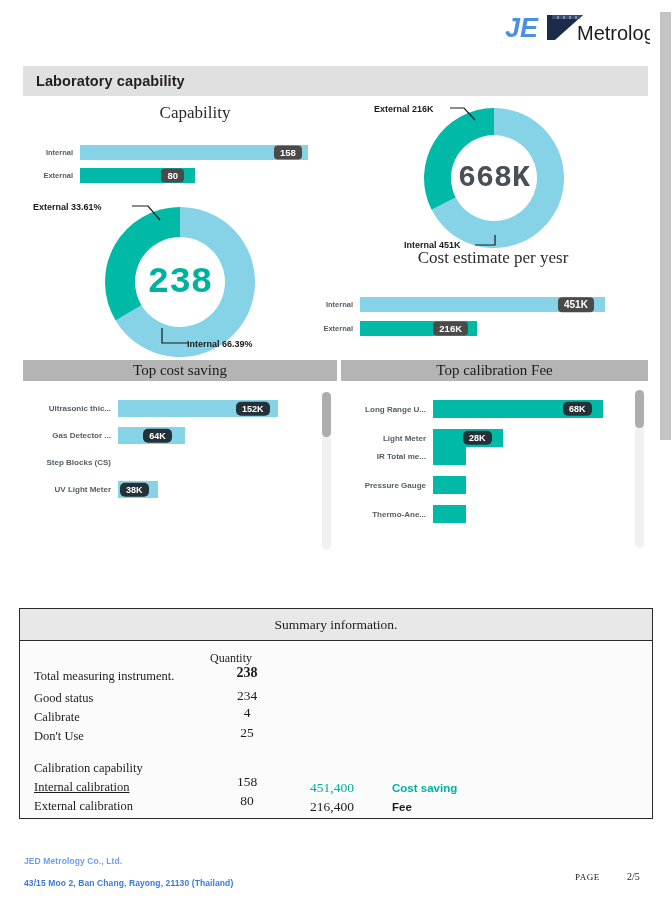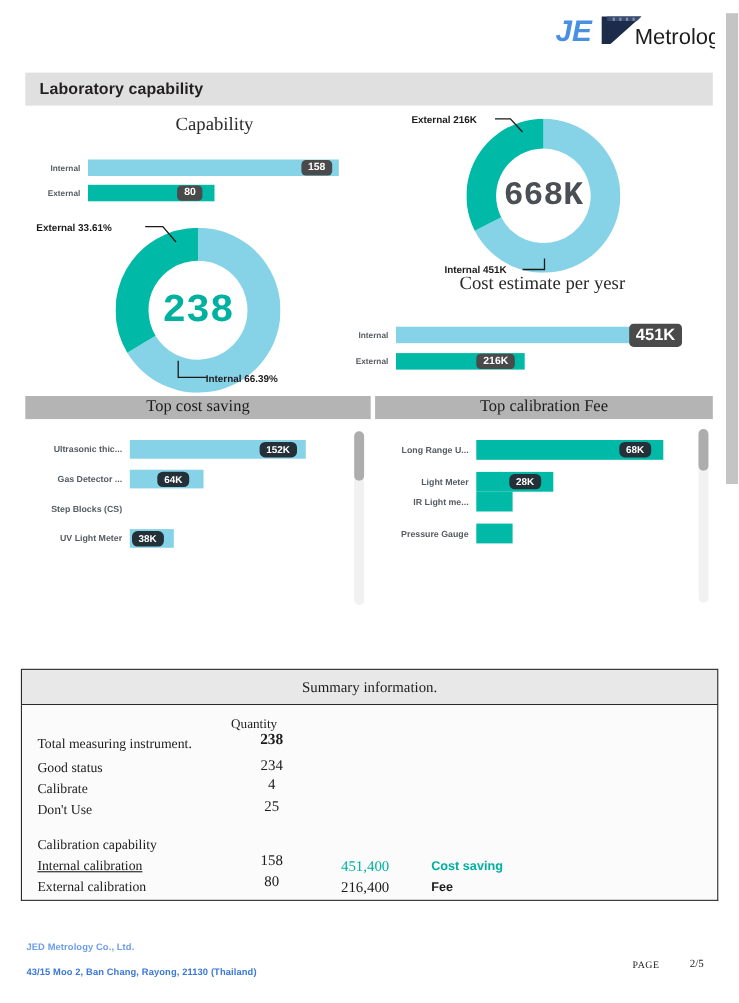--- a/index.html
+++ b/index.html
@@ -226,21 +226,21 @@
   <svg class="leader" style="left:473px; top:233px;" width="26" height="16">
     <path d="M22 2 L22 12 L2 12" stroke="#1a1a1a" stroke-width="1.2" fill="none"></path>
   </svg>
 
   <div class="chart-title" style="left:378px; top:248px; width:230px;">Cost estimate per yesr</div>
   <div class="hbar-chart" id="cost-chart" style="left:308px; top:297px; width:330px;">
       <div class="hbar-row" style="margin-bottom: 9px; height: 15px;">
         <div class="hbar-label" style="width: 52px; font-size: 7.5px;">Internal</div>
         <div style="position: relative; flex: 1 1 0%; height: 15px;">
           <div class="hbar-bar" style="height: 15px; width: 245px; background: rgb(134, 211, 232);"></div>
-          <div class="hbar-pill" style="font-size: 15px; left: 212px;">451K</div>
+          <div class="hbar-pill" style="font-size: 10px; left: 198px;">451K</div>
         </div>
       </div>
       <div class="hbar-row" style="margin-bottom: 9px; height: 15px;">
         <div class="hbar-label" style="width: 52px; font-size: 7.5px;">External</div>
         <div style="position: relative; flex: 1 1 0%; height: 15px;">
           <div class="hbar-bar" style="height: 15px; width: 117.339px; background: rgb(0, 185, 167);"></div>
           <div class="hbar-pill" style="font-size: 9.5px; left: 73.3392px;">216K</div>
         </div>
       </div>
     </div>
@@ -291,27 +291,33 @@
         </div>
       </div>
       <div class="hbar-row" style="height: 18px;">
         <div class="hbar-label" style="width: 88px; font-size: 8px;">Light Meter</div>
         <div style="position: relative; flex: 1 1 0%; height: 18px;">
           <div class="hbar-bar" style="height: 18px; width: 70px; background: rgb(0, 185, 167);"></div>
           <div class="hbar-pill dark" style="font-size: 9px; left: 30px;">28K</div>
         </div>
       </div>
       <div class="hbar-row" style="margin-bottom: 11px; height: 18px;">
-        <div class="hbar-label" style="width: 88px; font-size: 8px;">IR Light me...</div>
+        <div class="hbar-label" style="width: 88px; font-size: 8px;">IR Total me...</div>
         <div style="position: relative; flex: 1 1 0%; height: 18px;">
           <div class="hbar-bar" style="height: 18px; width: 32.5px; background: rgb(0, 185, 167);"></div>
         </div>
       </div>
       <div class="hbar-row" style="margin-bottom: 11px; height: 18px;">
         <div class="hbar-label" style="width: 88px; font-size: 8px;">Pressure Gauge</div>
+        <div style="position: relative; flex: 1 1 0%; height: 18px;">
+          <div class="hbar-bar" style="height: 18px; width: 32.5px; background: rgb(0, 185, 167);"></div>
+        </div>
+      </div>
+      <div class="hbar-row" style="margin-bottom: 11px; height: 18px;">
+        <div class="hbar-label" style="width: 88px; font-size: 8px;">Thermo-Ane...</div>
         <div style="position: relative; flex: 1 1 0%; height: 18px;">
           <div class="hbar-bar" style="height: 18px; width: 32.5px; background: rgb(0, 185, 167);"></div>
         </div>
       </div>
     </div>
   <div class="scroll-track" style="left:635px; top:390px; height:158px;">
     <div class="scroll-thumb" style="left:0; top:0; height:38px;"></div>
   </div>
 
   <div class="summary">

